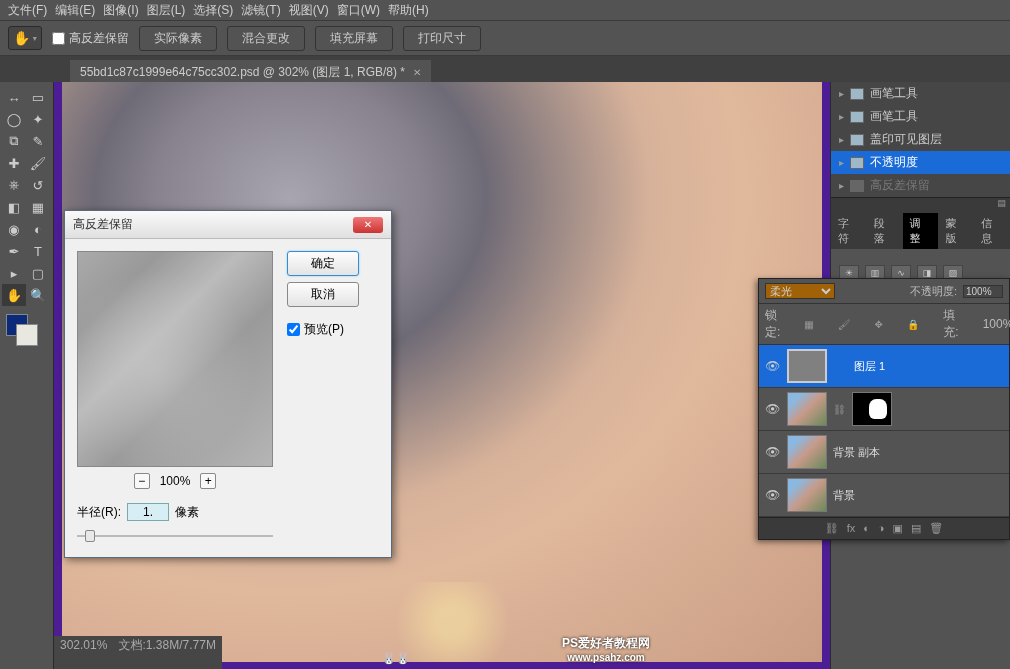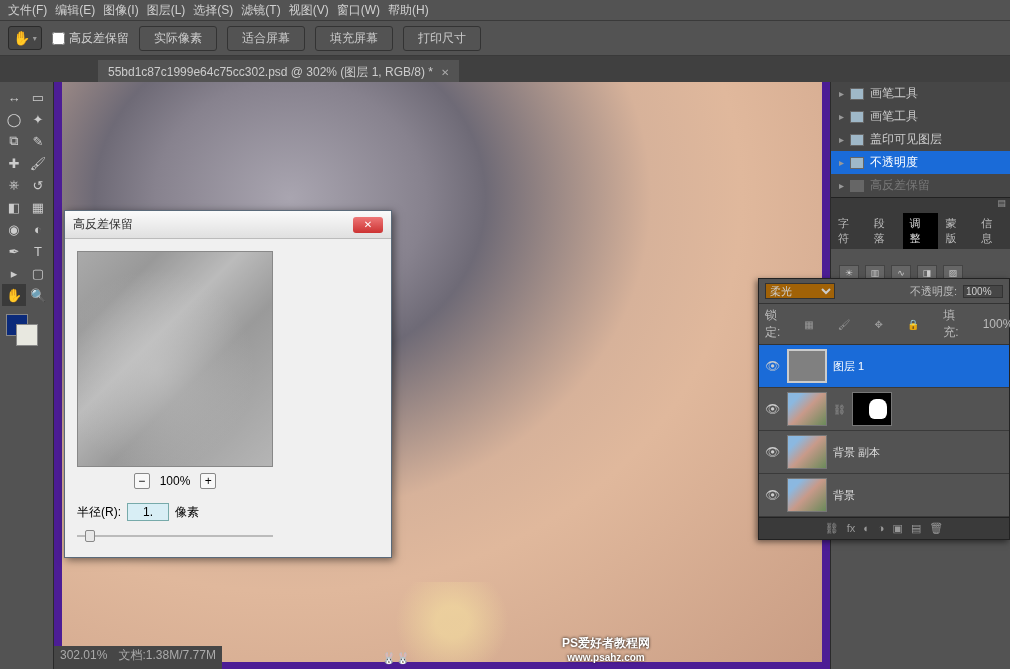--- a/index.html
+++ b/index.html
@@ -8,21 +8,21 @@
 .menubar { background: #535353; color: #d0d0d0; padding: 2px 8px; display: flex; gap: 8px; height: 20px; }
 .menubar span { cursor: pointer; }
 
 .optbar { background: #535353; border-top: 1px solid #3a3a3a; border-bottom: 1px solid #3a3a3a; padding: 4px 8px; display: flex; align-items: center; gap: 10px; height: 36px; }
 .hand-icon { width: 34px; height: 24px; background: #464646; border: 1px solid #2a2a2a; display: flex; align-items: center; justify-content: center; color: #ccc; font-size: 14px; border-radius: 3px; }
 .tri { color: #999; font-size: 8px; margin-left: 2px; }
 .chk { display: flex; align-items: center; gap: 4px; color: #d0d0d0; }
 .chk input { accent-color: #666; }
 .obtn { background: #535353; border: 1px solid #333; color: #ccc; padding: 3px 14px; border-radius: 3px; cursor: pointer; }
 
-.tabbar { background: #404040; padding: 4px 98px 0; height: 26px; }
+.tabbar { background: #404040; padding: 4px 70px 0; height: 26px; }
 .doctab { background: #535353; color: #ccc; padding: 4px 10px; display: inline-flex; align-items: center; gap: 8px; font-size: 11px; }
 .doctab .x { color: #aaa; cursor: pointer; font-size: 10px; }
 
 .workspace { position: absolute; top: 82px; left: 0; right: 0; bottom: 0; display: flex; }
 
 .toolbox { width: 54px; background: #535353; border-right: 1px solid #2a2a2a; padding: 4px 2px; }
 .toolrow { display: flex; }
 .tool { width: 24px; height: 22px; display: flex; align-items: center; justify-content: center; color: #ccc; font-size: 13px; cursor: pointer; }
 .tool.sel { background: #3a3a3a; }
 .swatches { margin-top: 8px; position: relative; height: 40px; }
@@ -80,33 +80,33 @@
 .lp-tabs { display: flex; background: #3a3a3a; }
 .lp-opts { display: flex; align-items: center; padding: 4px 6px; gap: 6px; border-bottom: 1px solid #333; }
 .lp-opts select { background: #a16207; color: #ccc; border: 1px solid #333; font-size: 11px; width: 70px; }
 .lp-opts .lbl { color: #bbb; font-size: 11px; margin-left: auto; }
 .lp-opts .val { background: #464646; border: 1px solid #333; color: #ccc; width: 40px; font-size: 10px; padding: 0 2px; }
 .lp-lock { display: flex; align-items: center; padding: 3px 6px; gap: 24px; border-bottom: 1px solid #333; color: #bbb; font-size: 11px; }
 .lp-lock .ico { width: 14px; font-size: 10px; color: #999; }
 .layer-list { max-height: 260px; overflow: hidden; }
 .layer { display: flex; align-items: center; padding: 4px 6px; gap: 6px; border-bottom: 1px solid #3a3a3a; }
 .layer.sel { background: #1a6bd8; }
-.layer.sel .lname { color: #fff; }
+.layer.sel .lname { color: #fff; margin-left: 21px; }
 .eye { width: 16px; color: #ccc; font-size: 12px; }
 .thumb { width: 40px; height: 34px; border: 1px solid #777; background: #888; }
 .thumb.gray { background: #808080; border: 2px solid #ccc; }
 .thumb.photo1 { background: linear-gradient(135deg, #8bb8e0 20%, #c89a8a 50%, #6a8a5a 100%); }
 .thumb.mask { background: #000; position: relative; }
 .thumb.mask::after { content: ""; position: absolute; top: 6px; right: 4px; width: 18px; height: 20px; background: #fff; border-radius: 40% 40% 30% 30%; }
 .link { color: #999; font-size: 10px; }
 .lname { color: #ddd; font-size: 11px; }
 .lp-foot { background: #3a3a3a; padding: 4px 6px; display: flex; gap: 8px; justify-content: center; border-top: 1px solid #222; }
 .lp-foot span { color: #999; font-size: 11px; cursor: pointer; }
 
-.status { position: absolute; bottom: 0; left: 54px; height: 23px; color: #aaa; font-size: 10px; padding: 1px 6px; background: #464646; }
+.status { position: absolute; bottom: 0; left: 54px; height: 33px; color: #aaa; font-size: 10px; padding: 1px 6px; background: #464646; }
 </style>
 </head>
 <body>
 
 <div class="menubar">
   <span>文件(F)</span>
   <span>编辑(E)</span>
   <span>图像(I)</span>
   <span>图层(L)</span>
   <span>选择(S)</span>
@@ -116,21 +116,21 @@
   <span>帮助(H)</span>
 </div>
 
 <div class="optbar">
   <div class="hand-icon">✋<span class="tri">▾</span></div>
   <label class="chk">
     <input type="checkbox" style="">
       <span>高反差保留</span>
   </label>
   <button class="obtn">实际像素</button>
-  <button class="obtn">适合屏幕</button>
+  <button class="obtn">混合更改</button>
   <button class="obtn">填充屏幕</button>
   <button class="obtn">打印尺寸</button>
 </div>
 
 <div class="tabbar">
   <div class="doctab">
     <span>55bd1c87c1999e64c75cc302.psd @ 302% (图层 1, RGB/8) *</span>
     <span class="x">✕</span>
   </div>
 </div>
@@ -275,20 +275,28 @@
       </div>
       <div class="radius-row">
         <span>半径(R):</span>
         <input type="text" value="1.0" style="">
         <span>像素</span>
       </div>
       <div class="slider">
         <div class="slider-track"></div>
         <div class="slider-thumb"></div>
       </div>
+    </div>
+    <div class="dlg-btns">
+      <button class="dbtn ok">确定</button>
+      <button class="dbtn">取消</button>
+      <label class="pvchk">
+        <input type="checkbox" checked="" style="">
+          <span>预览(P)</span>
+      </label>
     </div>
   </div>
 </div>
 
 <div class="layers-panel">
   <div class="lp-opts">
     <select><option>柔光</option></select>
     <span class="lbl">不透明度:</span>
     <span class="val">100%</span>
   </div>

